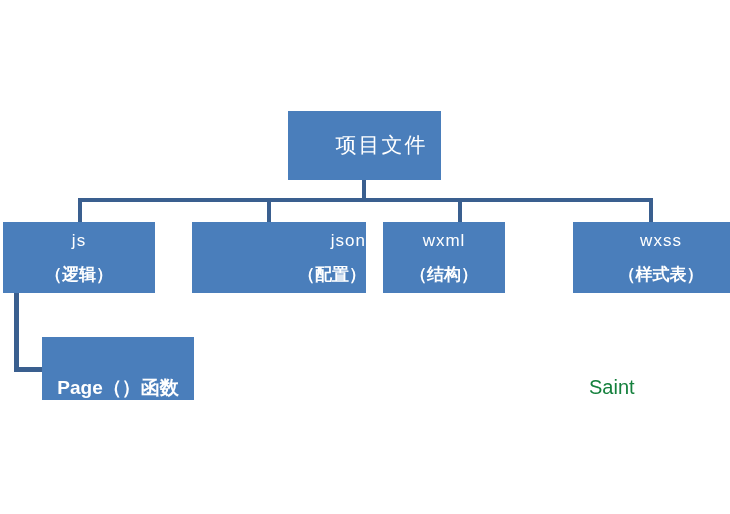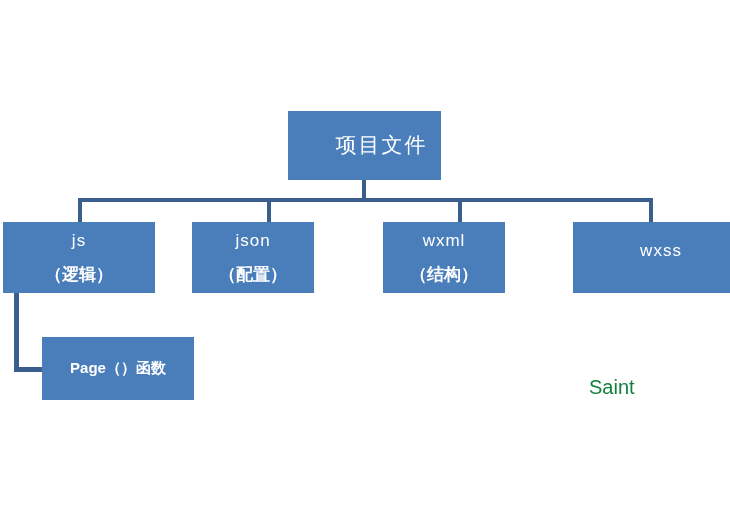--- a/index.html
+++ b/index.html
@@ -60,32 +60,33 @@
   .node-child .line-1 {
     font-weight: normal;
     letter-spacing: 1px;
     margin-bottom: 13px;
   }
   .node-child .line-2 {
     font-size: 17px;
     letter-spacing: 0px;
   }
   #node-js   { left: 3px;   width: 152px; }
-  #node-json { left: 192px; width: 122px; }
+  #node-json { left: 192px; width: 174px; align-items: flex-end; }
   #node-wxml { left: 383px; width: 122px; }
   #node-wxss { left: 573px; width: 176px; }
 
   
   #node-page {
     left: 42px;
     top: 337px;
     width: 152px;
     height: 63px;
-    font-size: 15px;
+    font-size: 19px;
     flex-direction: row;
+    align-items: flex-end;
   }
   #node-page .line-1 {
     font-weight: bold;
     letter-spacing: 0px;
   }
 
   
   .conn {
     position: absolute;
     background: #3a5f8f;
@@ -162,20 +163,21 @@
     <span class="line-2">（配置）</span>
   </div>
 
   <div class="node node-child" id="node-wxml">
     <span class="line-1">wxml</span>
     <span class="line-2">（结构）</span>
   </div>
 
   <div class="node node-child" id="node-wxss">
     <span class="line-1">wxss</span>
+    <span class="line-2">（样式表）</span>
   </div>
 
   <div class="conn" id="conn-page-vert"></div>
   <div class="conn" id="conn-page-horiz"></div>
 
   <div class="node" id="node-page">
     <span class="line-1">Page（）函数</span>
   </div>
 
   <div id="watermark">Saint</div>

